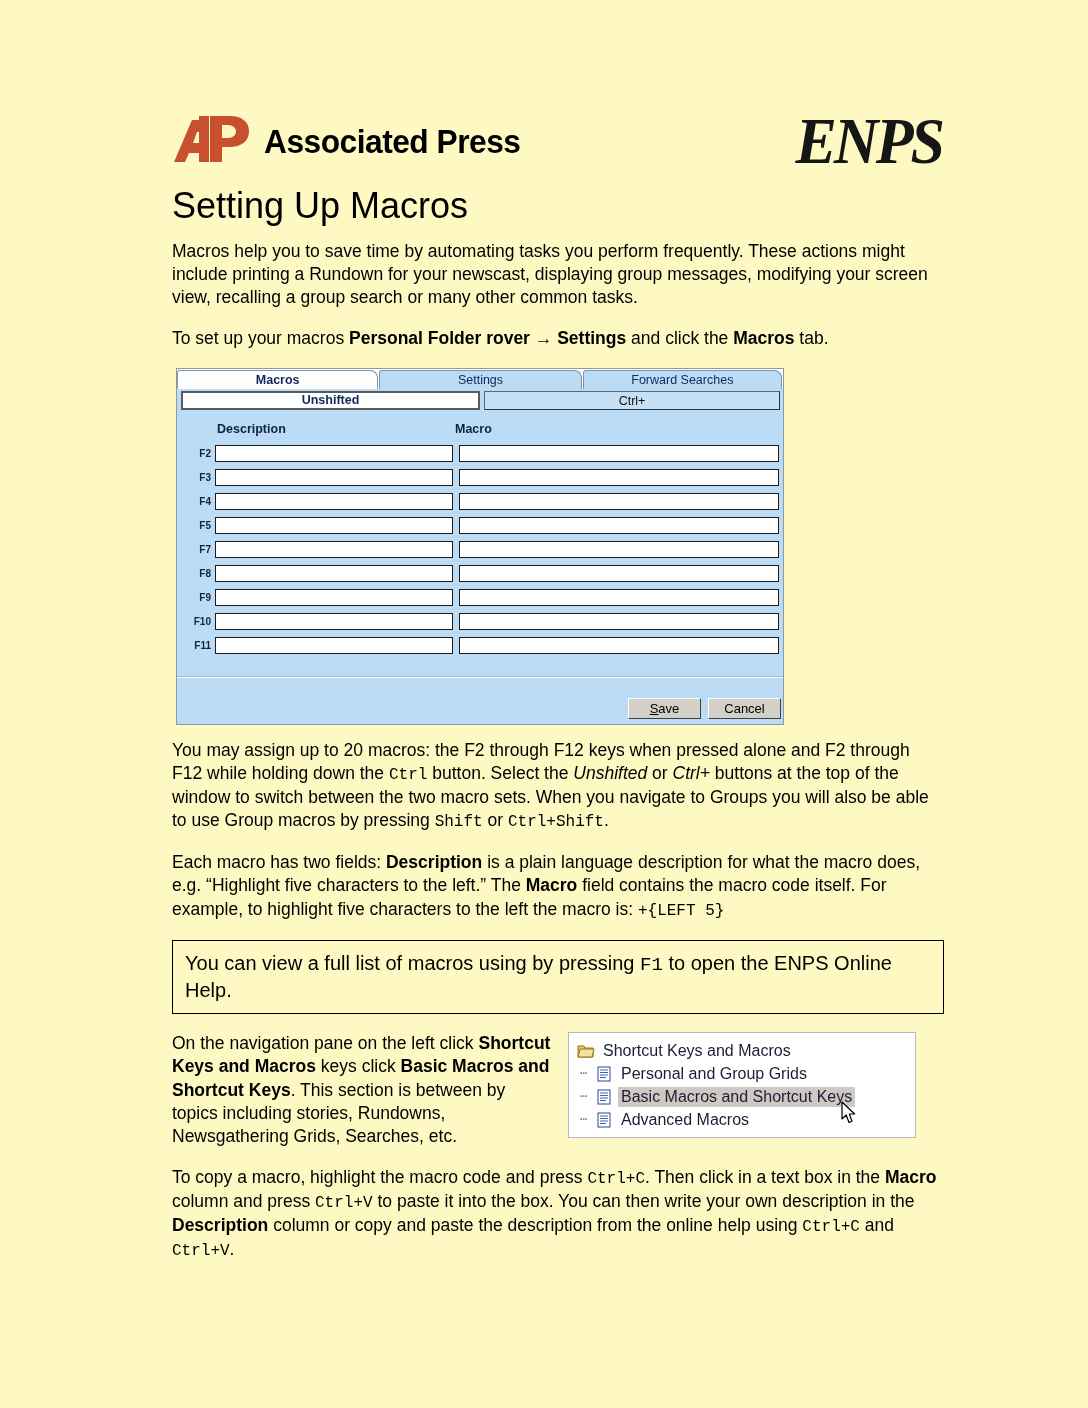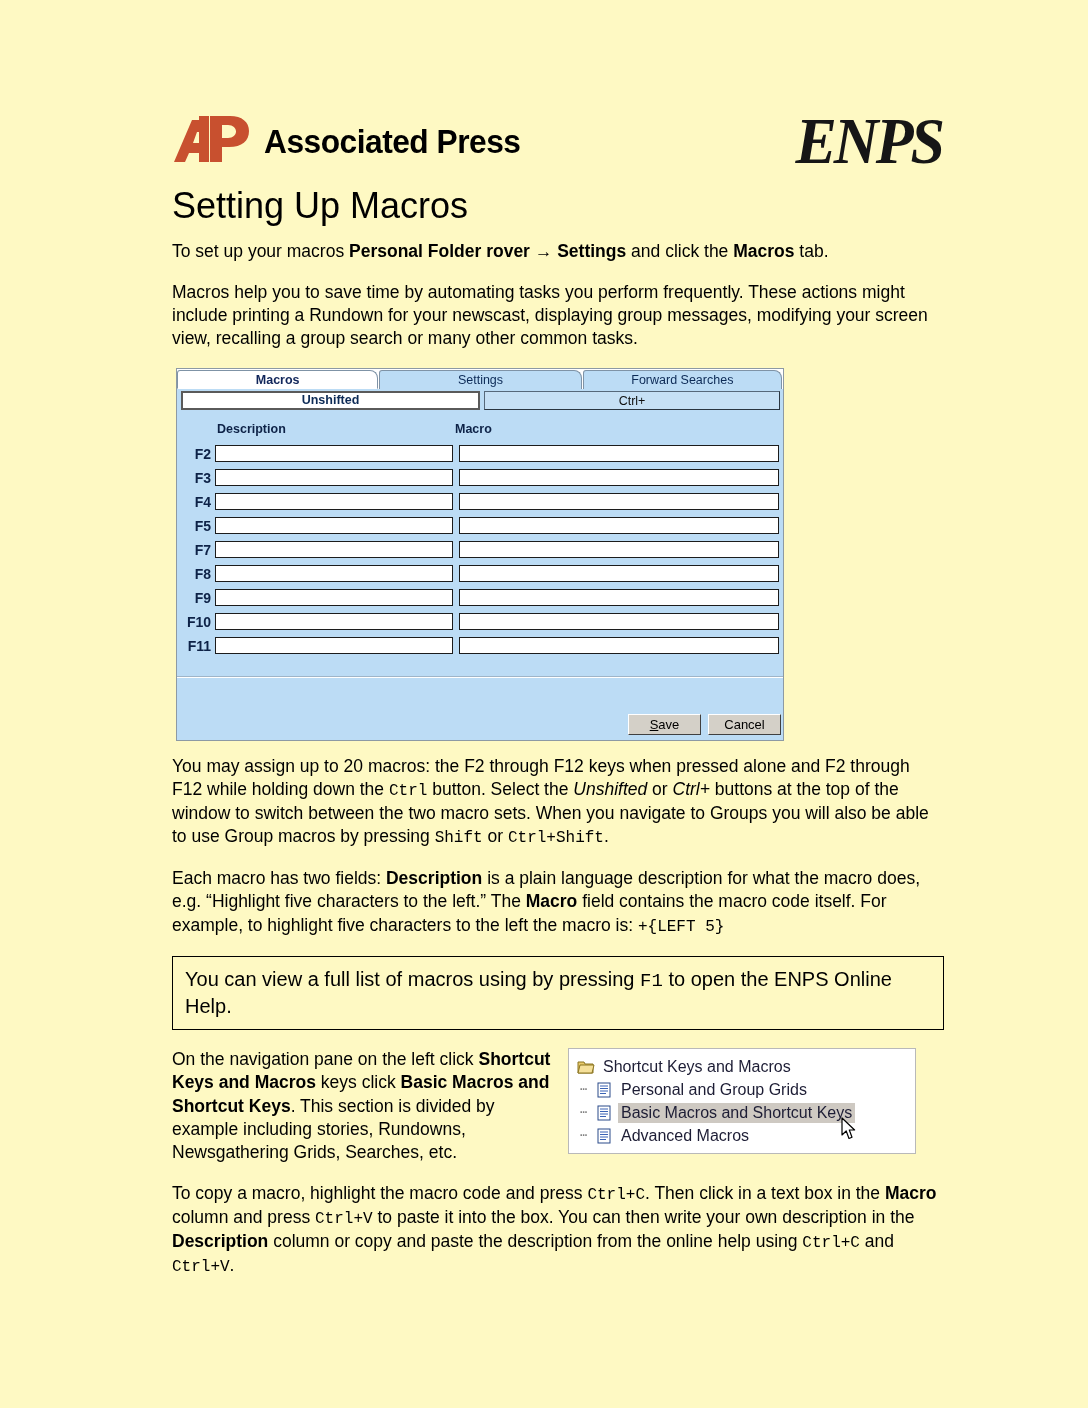--- a/index.html
+++ b/index.html
@@ -181,21 +181,21 @@
 
   .frow {
     display: flex;
     align-items: center;
     height: 24px;
     padding: 0 4px 0 4px;
   }
   .fkey {
     width: 34px;
     text-align: right;
-    font-size: 14px;
+    font-size: 10px;
     font-weight: bold;
     color: #0d2247;
     padding-right: 4px;
     box-sizing: border-box;
   }
   .finput {
     height: 17px;
     background: #ffffff;
     border: 1px solid #1c1c1c;
     box-sizing: border-box;
@@ -206,21 +206,21 @@
   .dialog-spacer {
     height: 14px;
   }
   .dialog-divider {
     height: 1px;
     background: #ffffff;
     border-top: 1px solid #9fb5c8;
     margin: 4px 0 0 0;
   }
   .btnbar {
-    height: 62px;
+    height: 46px;
     position: relative;
   }
   .winbtn {
     position: absolute;
     bottom: 5px;
     height: 21px;
     line-height: 20px;
     text-align: center;
     font-size: 13px;
     background: #d4d0c8;
@@ -325,25 +325,25 @@
       </svg>
       <div class="ap-words">Associated Press</div>
     </div>
     <div class="enps-logo">ENPS</div>
   </div>
 
   <div class="content">
 
     <h1 class="title">Setting Up Macros</h1>
 
-    <p class="para"><span>To set up your macros </span><b>Personal Folder rover</b><b> → </b><b>Settings</b><span> and click the </span><b>Macros</b><span> tab.</span></p>
-
     <p class="para">
       <span>Macros help you to save time by automating tasks you perform frequently. These actions might include printing a Rundown for your newscast, displaying group messages, modifying your screen view, recalling a group search or many other common tasks.</span>
     </p>
+
+    <p class="para"><span>To set up your macros </span><b>Personal Folder rover</b><b> → </b><b>Settings</b><span> and click the </span><b>Macros</b><span> tab.</span></p>
 
     <div class="dialog">
 
       <div class="tabrow">
         <div class="tab t1 active">Macros</div>
         <div class="tab t2">Settings</div>
         <div class="tab t3">Forward Searches</div>
       </div>
 
       <div class="segrow">
@@ -412,21 +412,21 @@
 
     </div>
 
     <p class="para"><span>You may assign up to 20 macros: the F2 through F12 keys when pressed alone and F2 through F12 while holding down the </span><span class="mono">Ctrl</span><span> button. Select the </span><i>Unshifted</i><span> or </span><i>Ctrl+</i><span> buttons at the top of the window to switch between the two macro sets. When you navigate to Groups you will also be able to use Group macros by pressing </span><span class="mono">Shift</span><span> or </span><span class="mono">Ctrl+Shift</span><span>.</span></p>
 
     <p class="para"><span>Each macro has two fields: </span><b>Description</b><span> is a plain language description for what the macro does, e.g. “Highlight five characters to the left.” The </span><b>Macro</b><span> field contains the macro code itself. For example, to highlight five characters to the left the macro is: </span><span class="mono">+{LEFT 5}</span></p>
 
     <div class="callout"><span>You can view a full list of macros using by pressing </span><span class="mono">F1</span><span> to open the ENPS Online Help.</span></div>
 
     <div class="twocol">
-      <div class="leftcol"><span>On the navigation pane on the left click </span><b>Shortcut Keys and Macros</b><span> keys click </span><b>Basic Macros and Shortcut Keys</b><span>. This section is divided by example including stories, Rundowns, Newsgathering Grids, Searches, etc.</span></div>
+      <div class="leftcol"><span>On the navigation pane on the left click </span><b>Shortcut Keys and Macros</b><span> keys click </span><b>Basic Macros and Shortcut Keys</b><span>. This section is between by topics including stories, Rundowns, Newsgathering Grids, Searches, etc.</span></div>
 
       <div class="tree-shot">
 
         <div class="tree-row">
           <span class="indentpad"></span>
           <svg class="ic" viewBox="0 0 18 16">
             <path d="M1 3 L1 14 L16 14 L16 5 L8 5 L7 3 Z" fill="#e8c96a" stroke="#8a7420" stroke-width="1"></path>
             <path d="M3 6 L17 6 L15 14 L1 14 Z" fill="#f5e09a" stroke="#8a7420" stroke-width="1"></path>
           </svg>
           <span class="tree-label">Shortcut Keys and Macros</span>

